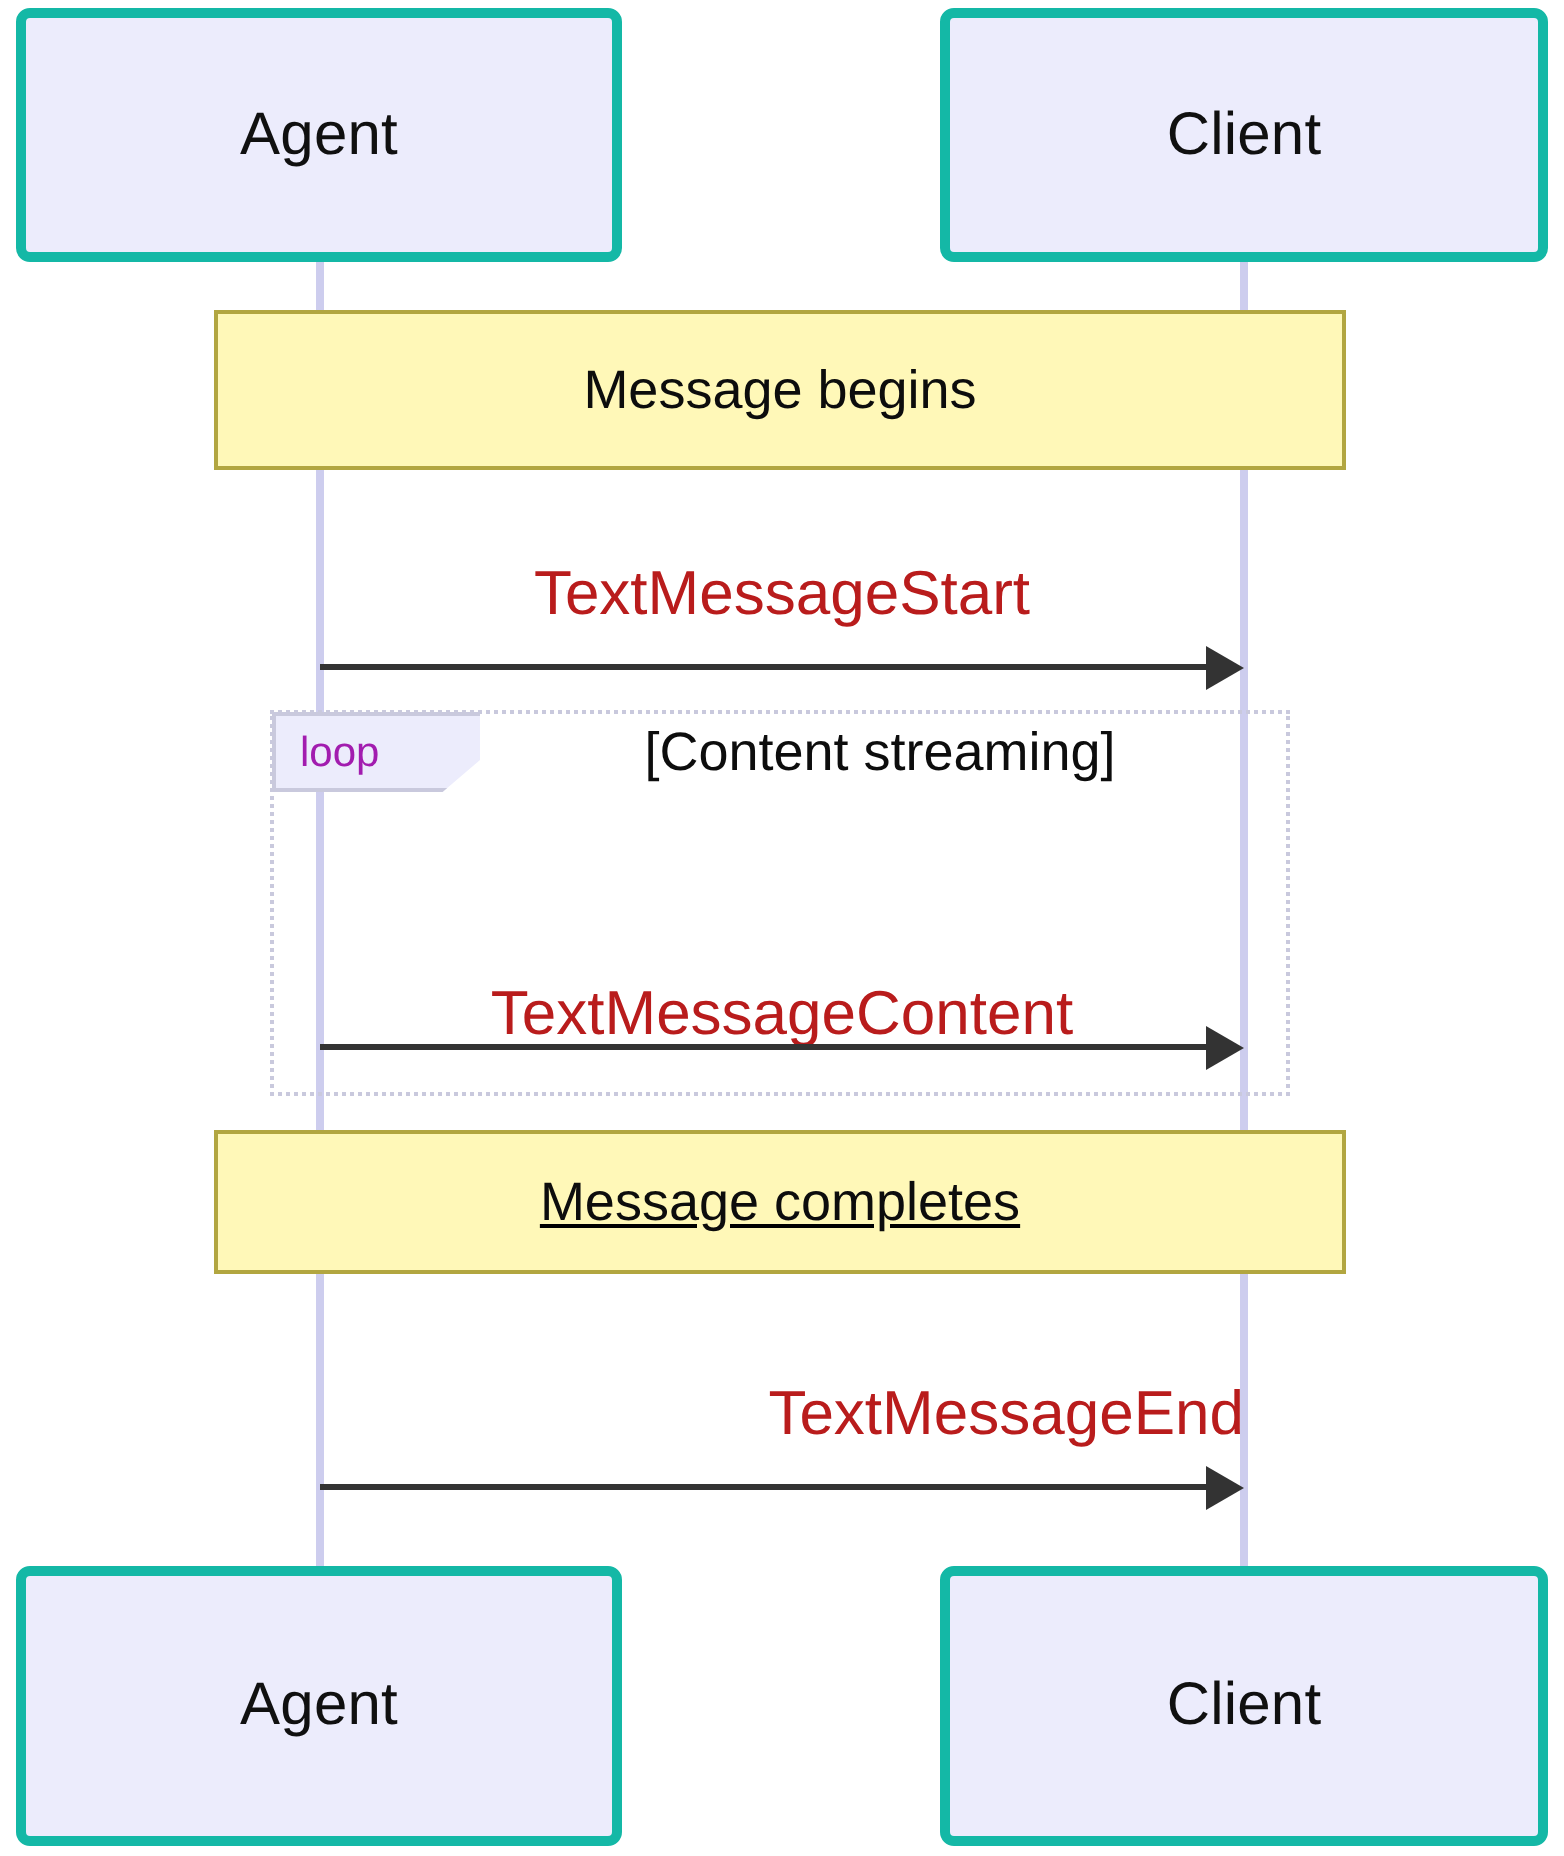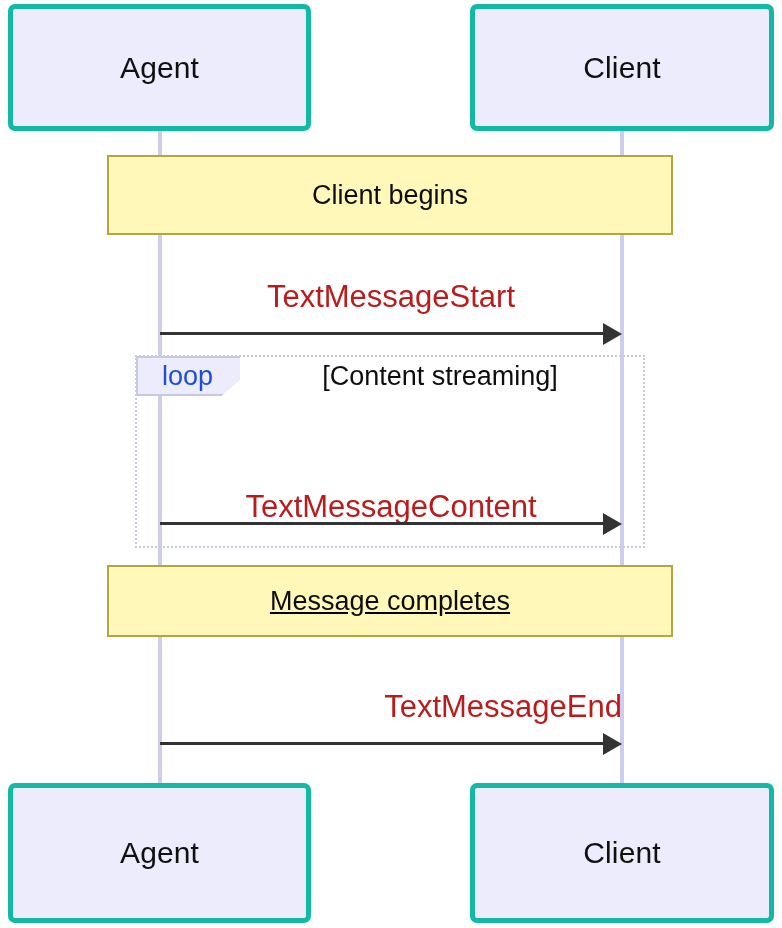--- a/index.html
+++ b/index.html
@@ -73,24 +73,23 @@
     background: #ececfc;
     border-left: 2px solid #c9c9dd;
     border-top: 2px solid #c9c9dd;
     border-bottom: 2px solid #c9c9dd;
     clip-path: polygon(0 0, 100% 0, 100% 60%, 82% 100%, 0 100%);
     display: flex;
     align-items: center;
     padding-left: 12px;
   }
   .loop-tab-label {
-    font-size: 27px;
-    color: #1d4ed8;
+    font-size: 21px;
+    color: #a21caf;
     line-height: 1;
-    margin-left: 12px;
   }
   .loop-condition {
     position: absolute;
     font-size: 27px;
     color: #0d0d0d;
     line-height: 1;
     white-space: nowrap;
     text-align: center;
   }
 
@@ -126,21 +125,21 @@
   <div class="lifeline" style="left:620px; top:131px; height:652px;"></div>
 
   <div class="participant" style="left:8px; top:4px; width:303px; height:127px;">
     <span class="participant-label">Agent</span>
   </div>
   <div class="participant" style="left:470px; top:4px; width:304px; height:127px;">
     <span class="participant-label">Client</span>
   </div>
 
   <div class="note" style="left:107px; top:155px; width:566px; height:80px;">
-    <span class="note-label">Client begins</span>
+    <span class="note-label">Message begins</span>
   </div>
 
   <div class="msg-label" style="left:160px; top:281px; width:462px;">TextMessageStart</div>
   <div class="msg-line" style="left:160px; top:332px; width:445px;"></div>
   <div class="msg-arrowhead" style="left:603px; top:323px;"></div>
 
   <div class="loop-frame" style="left:135px; top:355px; width:510px; height:193px;"></div>
   <div class="loop-tab" style="left:136px; top:356px; width:104px; height:40px;">
     <span class="loop-tab-label">loop</span>
   </div>

